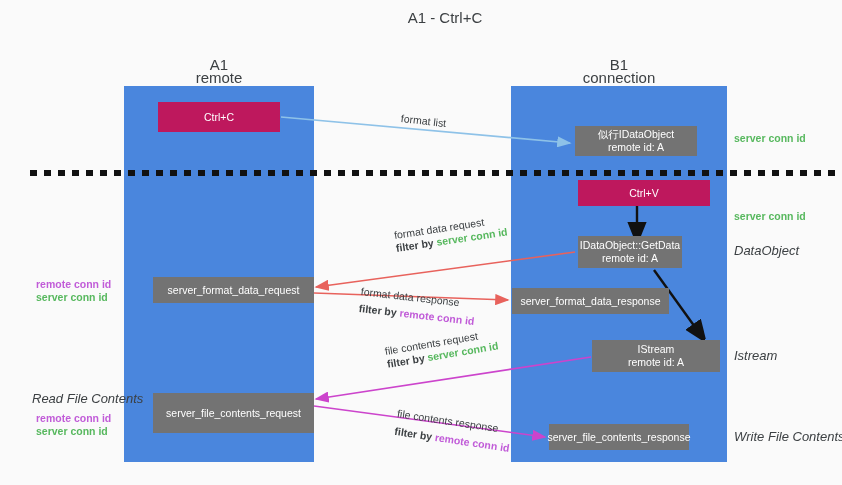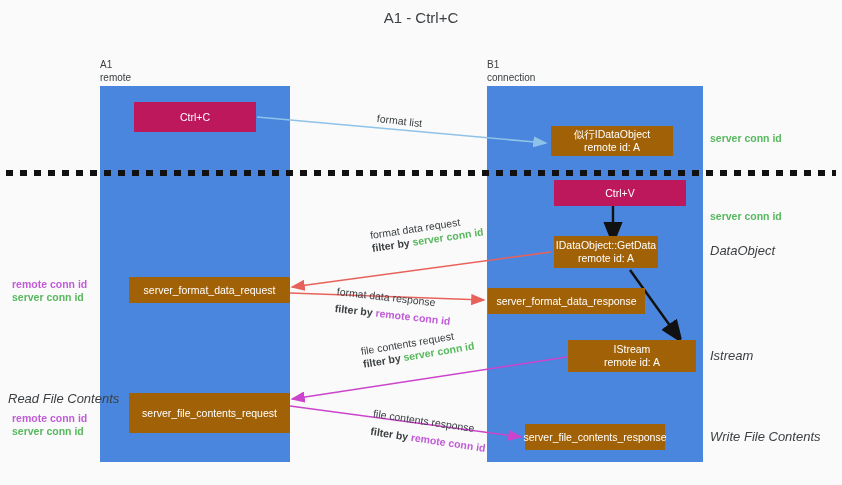--- a/index.html
+++ b/index.html
@@ -11,35 +11,37 @@
     width: 842px;
     height: 485px;
     position: relative;
     overflow: hidden;
     font-family: "Liberation Sans", sans-serif;
     color: #3c4043;
   }
   #diagram-root {
     position: absolute;
     inset: 0;
+    margin-left: 24px;
   }
   
   .title-block {
     position: absolute;
     left: 0; top: 8px;
     width: 842px;
     text-align: center;
     font-size: 15px;
     line-height: 20px;
     color: #3c4043;
   }
   
   .lane-header {
     position: absolute;
-    font-size: 10px;
+    text-align: center;
+    font-size: 15px;
     line-height: 13px;
     color: #3c4043;
   }
   .lane-header .hdr-sub { display: block; }
   
   .lane {
     position: absolute;
     background: #4a86dd;
   }
   
@@ -49,21 +51,21 @@
     display: flex;
     flex-direction: column;
     align-items: center;
     justify-content: center;
     color: #ffffff;
     font-size: 10.5px;
     line-height: 13px;
     text-align: center;
     padding: 2px 4px;
   }
-  .node.orange { background: #a16207; }
+  .node.orange { background: #737373; }
   .node.green  { background: #be185d; }
   .node .l2 { display: block; }
   
   .lbl {
     position: absolute;
     font-size: 10.5px;
     line-height: 14px;
     white-space: nowrap;
     color: #3c4043;
   }

